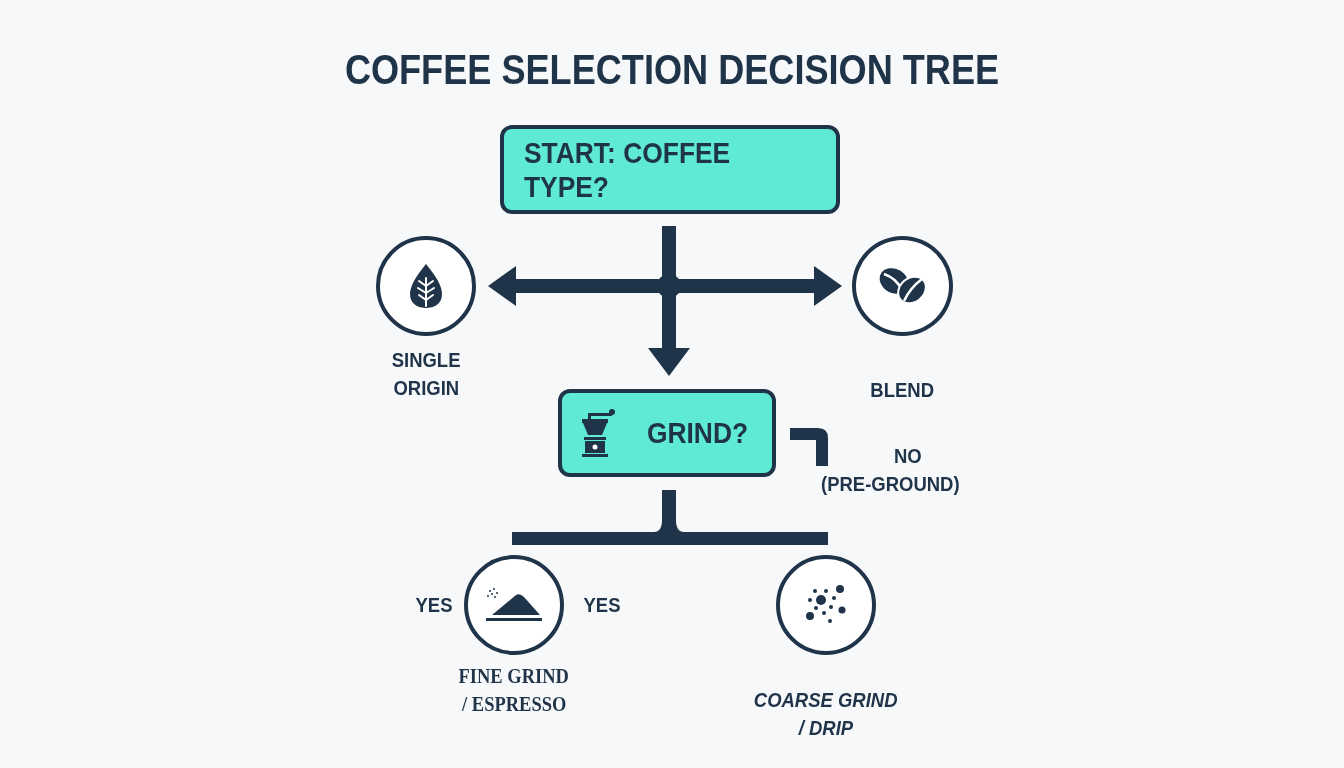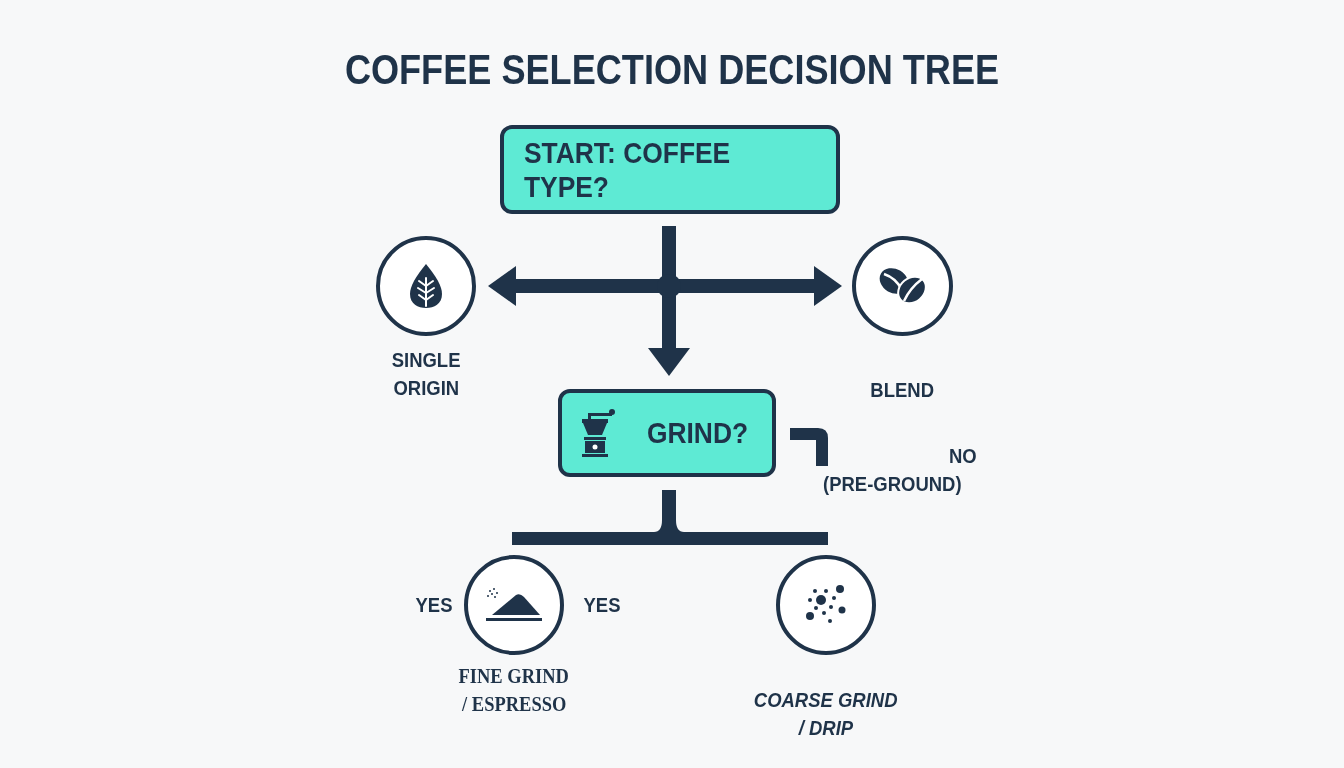--- a/index.html
+++ b/index.html
@@ -96,21 +96,21 @@
       <path d="M3,16 L27,16 L22,28 L8,28 Z"></path>
       <rect x="4" y="30" width="22" height="3"></rect>
       <rect x="5" y="34" width="20" height="12"></rect>
       <rect x="2" y="47" width="26" height="3"></rect>
     </g>
     <circle cx="15" cy="40" r="2.5" fill="#ffffff"></circle>
   </svg>
   <span class="lbl">GRIND?</span>
 </div>
 
-<div class="abs label" style="left:820px;top:442px;width:160px;text-align:right;">
+<div class="abs label" style="left:820px;top:442px;width:160px;text-align:center;">
   <span style="transform-origin:left;margin-left:20px;">NO</span><br>
   <span style="transform-origin:left;">(PRE-GROUND)</span>
 </div>
 
 <div class="abs label" style="left:404px;top:591px;width:60px;">
   <span>YES</span>
 </div>
 <div class="abs circle" style="left:464px;top:555px;width:100px;height:100px;">
   <svg width="60" height="40" viewBox="0 0 60 40">
     <g fill="#1f3349">

